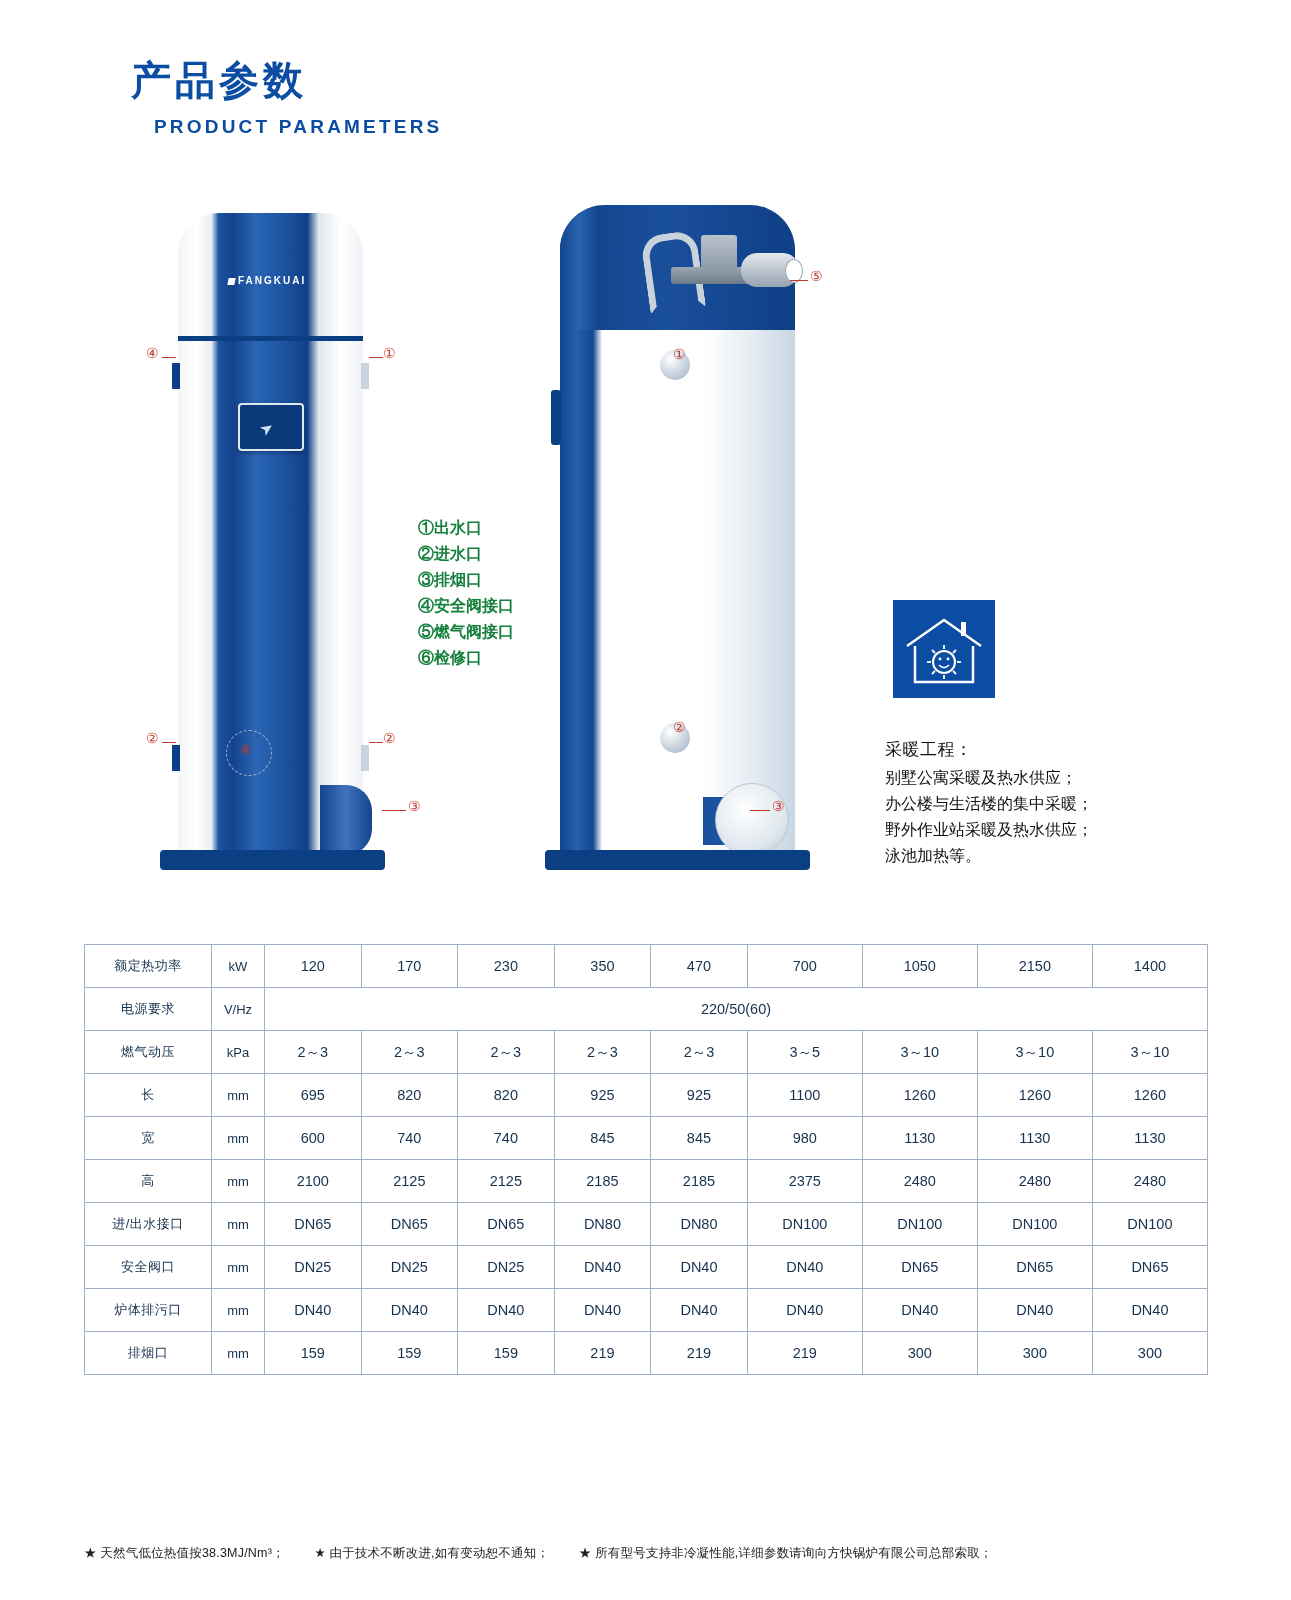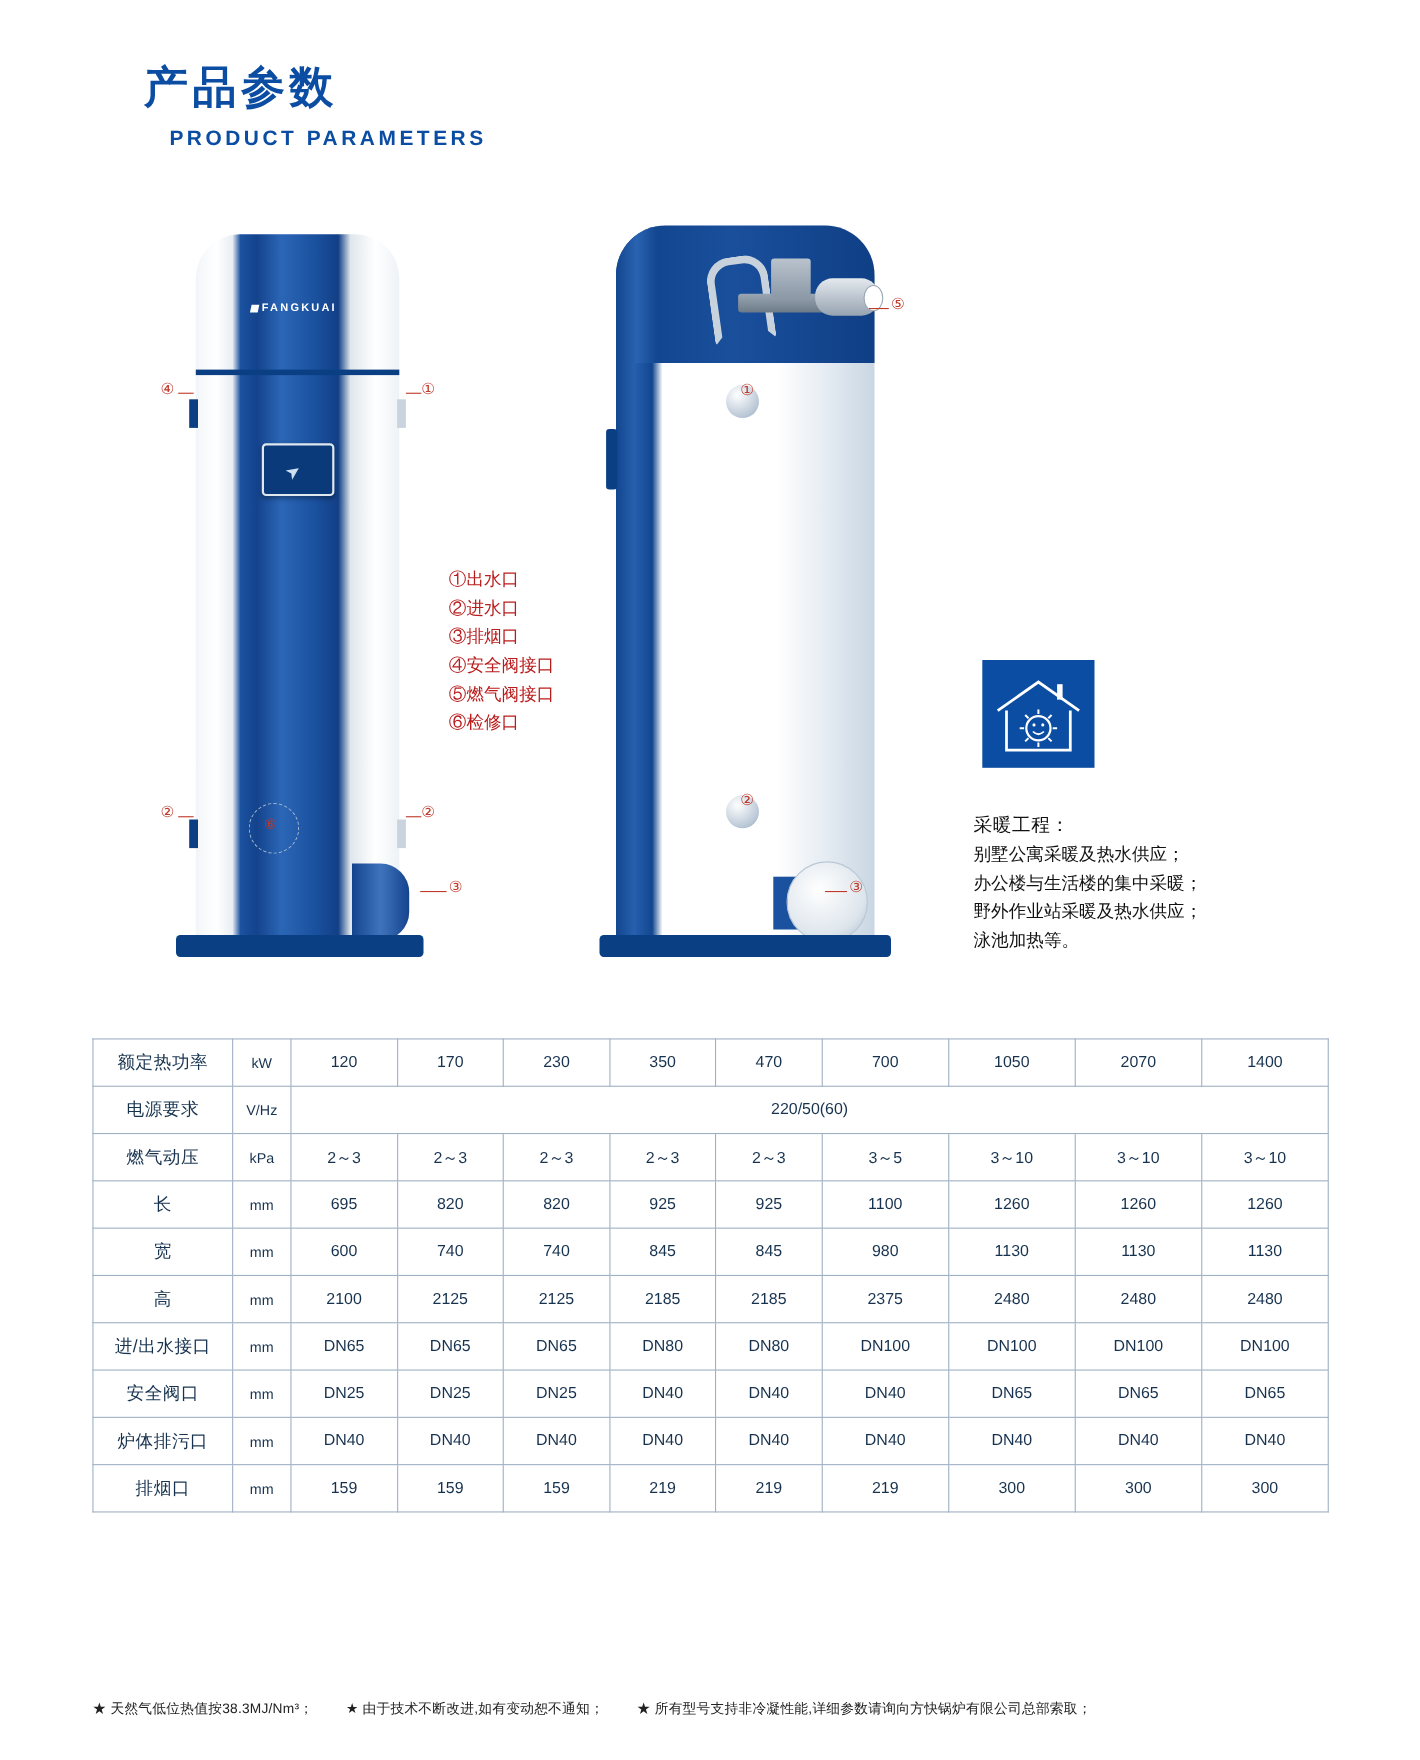--- a/index.html
+++ b/index.html
@@ -326,25 +326,26 @@
   }
   .lead {
     position: absolute;
     background: #c0392b;
     height: 1px;
   }
 
   
   .legend {
     position: absolute;
-    left: 408px;
+    left: 418px;
     top: 325px;
     font-size: 16px;
     line-height: 26px;
-    color: #b91c1c;
+    color: #15803d;
+    font-weight: bold;
   }
 
   
   .appbox {
     position: absolute;
     left: 893px;
     top: 410px;
     width: 102px;
     height: 98px;
     background: #0b4da2;
@@ -389,21 +390,21 @@
   .hdr td {
     background: #0b4da2;
     color: #ffffff;
     font-weight: bold;
     font-size: 15px;
     letter-spacing: 2px;
   }
   .rowlabel {
     color: #0b4da2;
     font-weight: bold;
-    font-size: 16px;
+    font-size: 13px;
     width: 122px;
     letter-spacing: .5px;
   }
   .unitcell {
     color: #17324f;
     font-weight: bold;
     font-size: 13px;
     width: 48px;
   }
   .spec td.val { font-size: 14.5px; color:#17324f; }
@@ -528,21 +529,21 @@
     <tr>
       <td class="rowlabel">额定热功率</td>
       <td class="unitcell">kW</td>
       <td class="val">120</td>
       <td class="val">170</td>
       <td class="val">230</td>
       <td class="val">350</td>
       <td class="val">470</td>
       <td class="val">700</td>
       <td class="val">1050</td>
-      <td class="val">2070</td>
+      <td class="val">2150</td>
       <td class="val">1400</td>
     </tr>
 
 
     <tr>
       <td class="rowlabel">电源要求</td>
       <td class="unitcell">V/Hz</td>
       <td class="val" colspan="9">220/50(60)</td>
     </tr>
 

